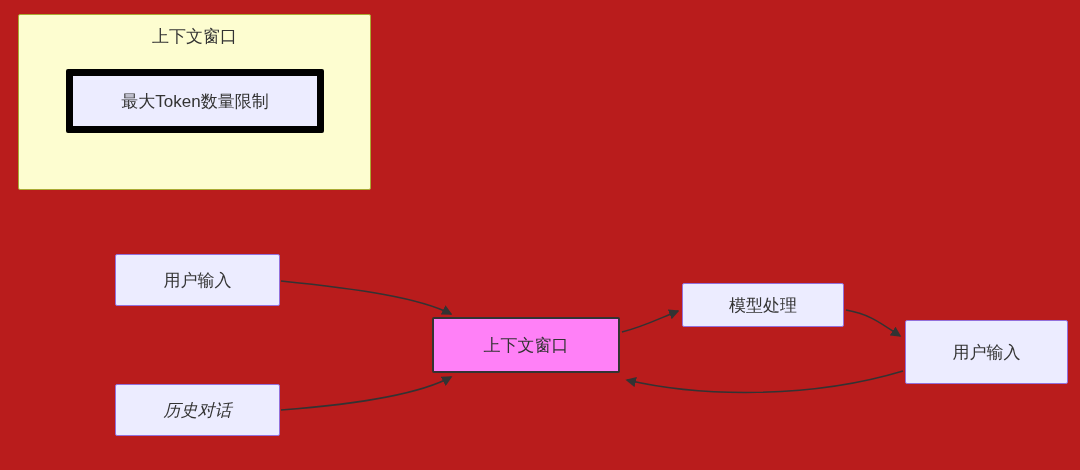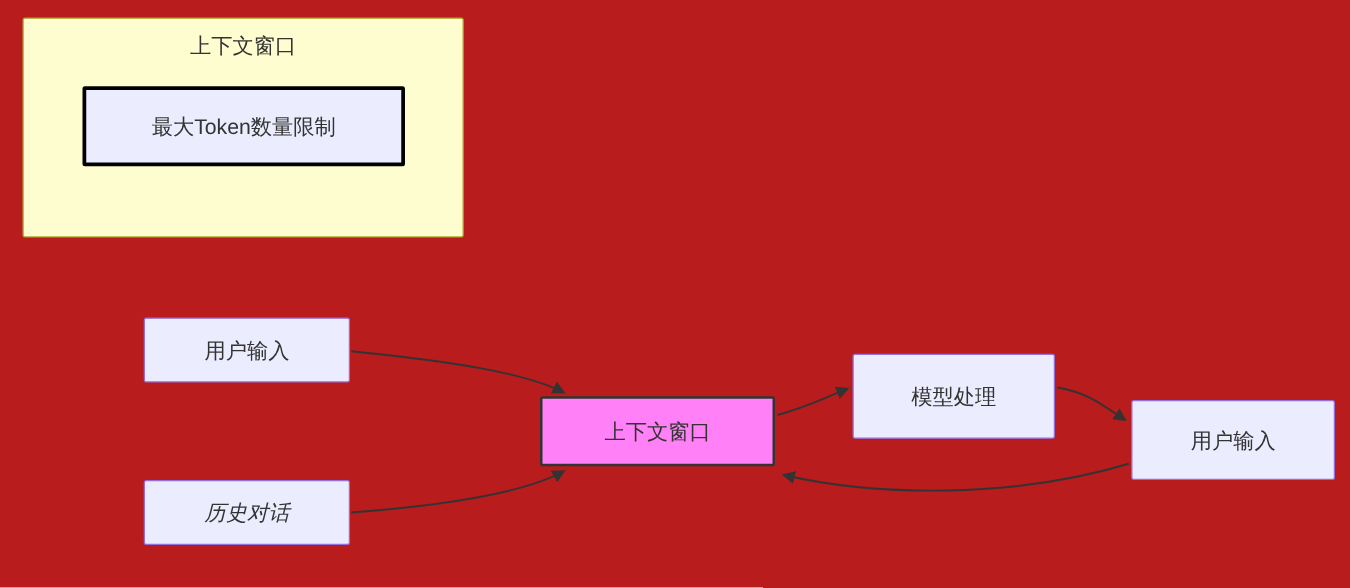--- a/index.html
+++ b/index.html
@@ -70,30 +70,30 @@
   .subgraph-inner-node {
     position: absolute;
     left: 47px;
     top: 54px;
     width: 258px;
     height: 64px;
     display: flex;
     align-items: center;
     justify-content: center;
     background: #ececff;
-    border: 3px solid #000000;
+    border: 7px solid #000000;
     border-radius: 2px;
     font-size: 17px;
     color: #333333;
     box-sizing: border-box;
   }
   .n-user-input   { left: 115px; top: 254px; width: 165px; height: 52px; }
   .n-history      { left: 115px; top: 384px; width: 165px; height: 52px; font-style: italic; }
   .n-context      { left: 432px; top: 317px; width: 188px; height: 56px; }
-  .n-model        { left: 682px; top: 283px; width: 162px; height: 68px; }
+  .n-model        { left: 682px; top: 283px; width: 162px; height: 44px; }
   .n-reply        { left: 905px; top: 320px; width: 163px; height: 64px; }
 </style>
 </head>
 <body>
 
 <div class="canvas">
 
   <svg class="edges" width="1080" height="470" aria-hidden="true">
     <defs>
       <marker id="arrowhead" viewBox="0 0 10 10" refX="8.5" refY="5" markerWidth="7" markerHeight="7" orient="auto-start-reverse">

